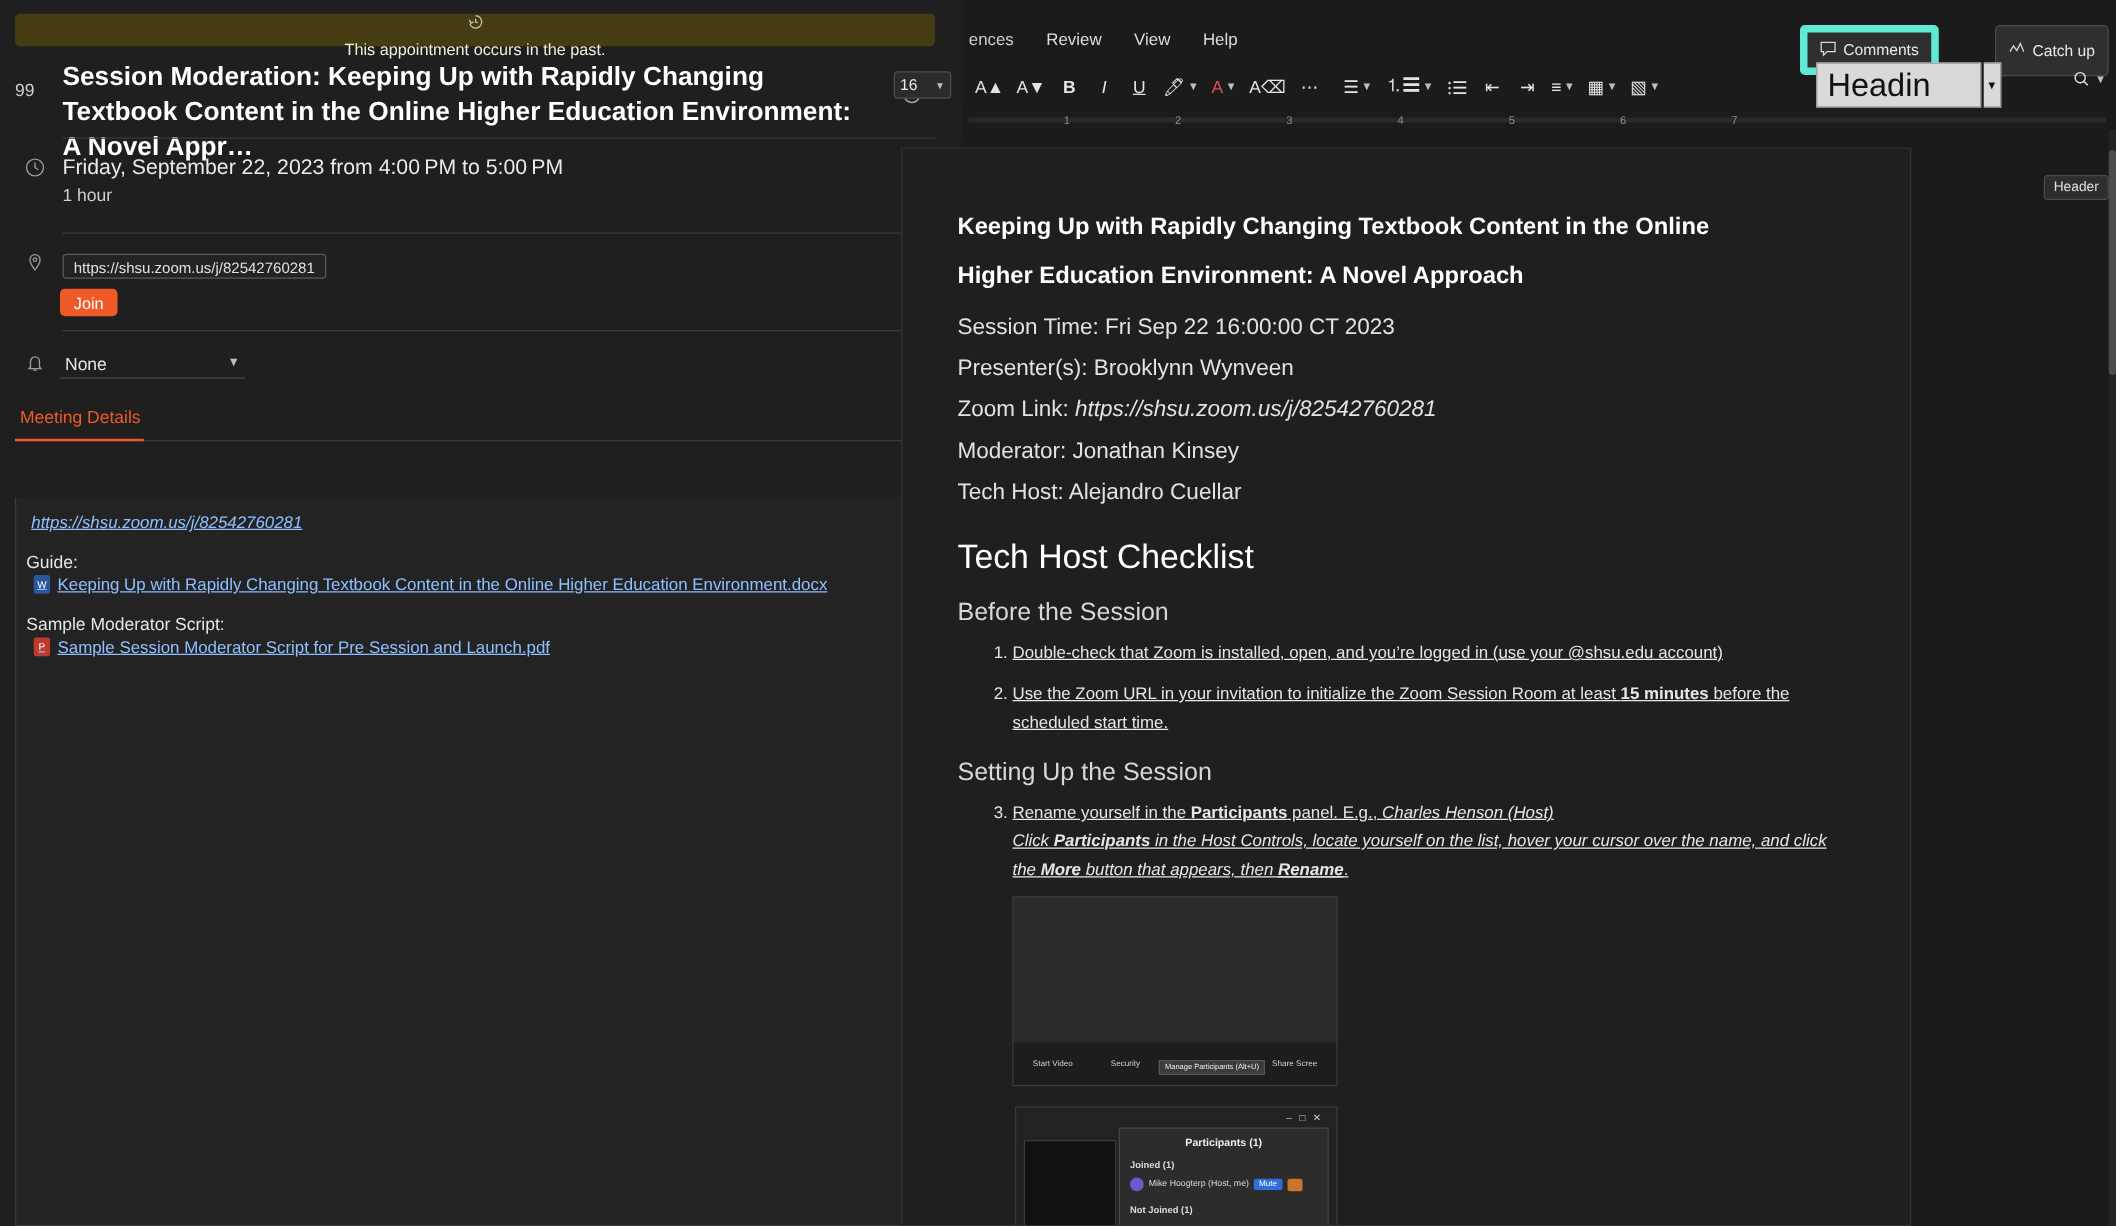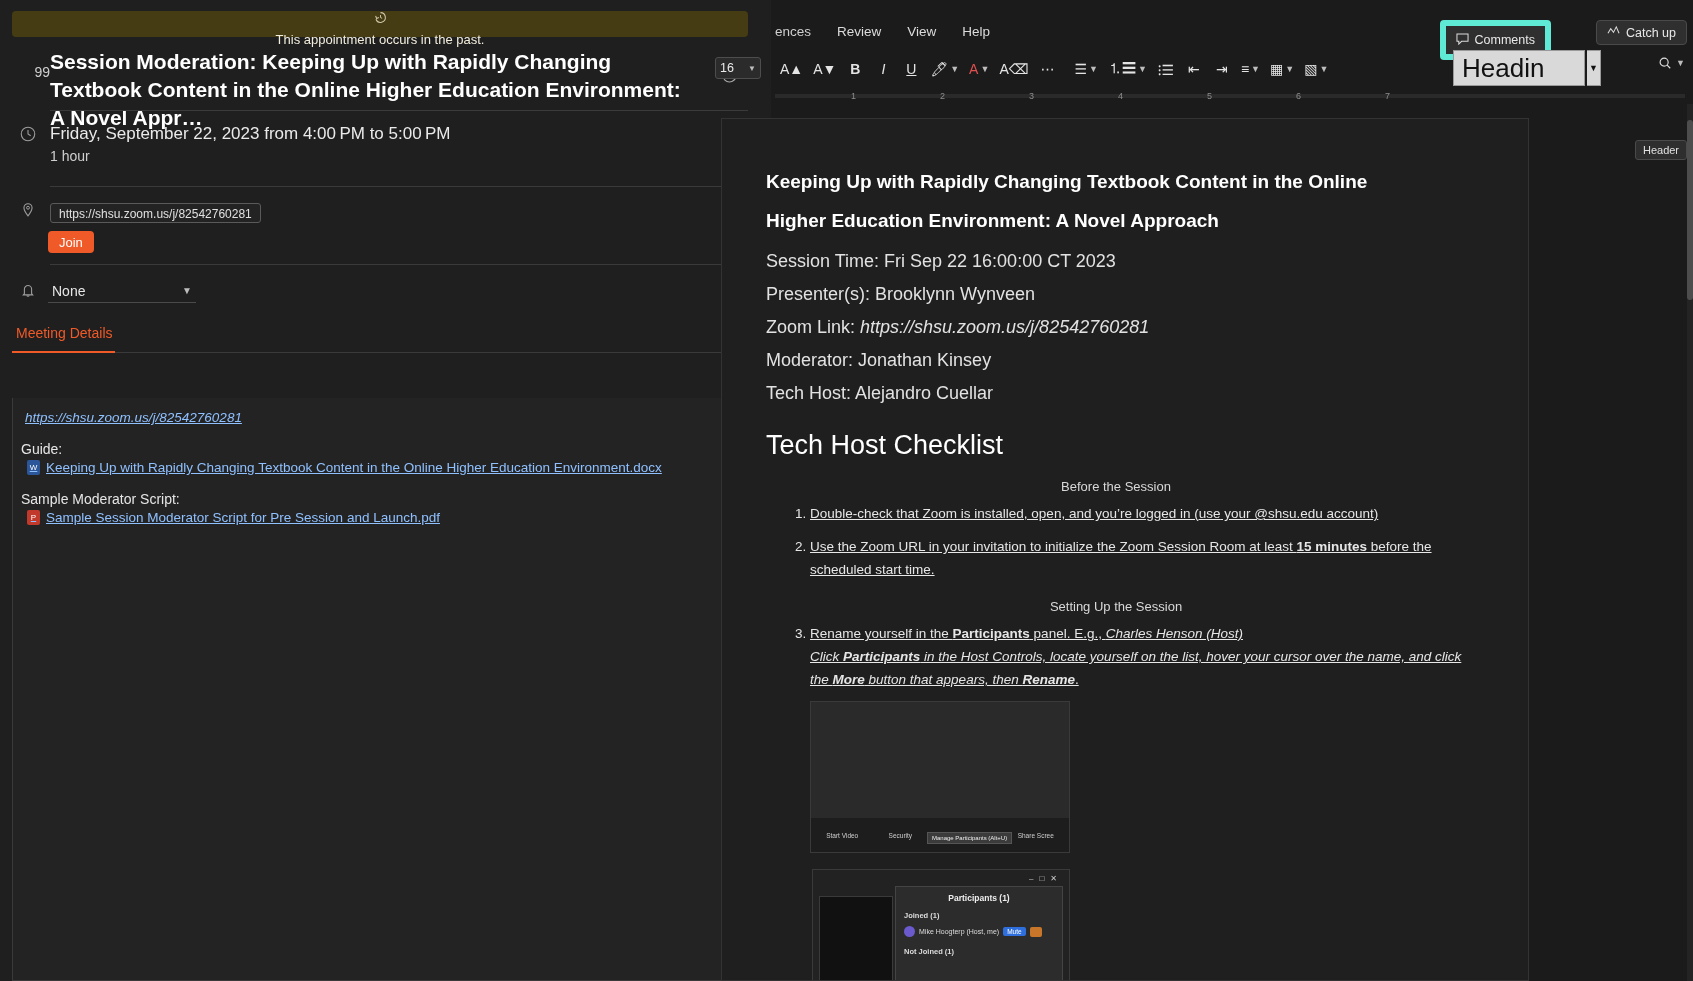--- a/index.html
+++ b/index.html
@@ -23,21 +23,21 @@
     display: flex; align-items: center; gap: 8px; padding: 0 10px;
     font-size: 13px; color: #f2eddc; flex-direction: column;
   }
   .past-banner .ico { width: 14px; height: 14px; opacity: .85; display:flex; align-items:center; justify-content:center; }
 
   .appt-title-row {
     position: absolute; left: 12px; top: 46px; width: 736px; height: 62px;
     display: flex; align-items: flex-start;
   }
   .left-gutter-num {
-    width: 38px; text-align: right; font-size: 14px; color: #cfcfcf; padding-top: 18px;
+    width: 38px; text-align: left; font-size: 14px; color: #cfcfcf; padding-top: 18px;
   }
   .appt-title {
     flex: 1; font-size: 21px; font-weight: bold; line-height: 28px; color: #ffffff;
     padding-top: 2px; padding-right: 30px;
   }
   .title-right-ico { width: 26px; padding-top: 18px; opacity: .8; }
 
   .sep { position: absolute; left: 50px; width: 698px; height: 1px; background: #3a3a3a; }
 
   .row-ico {
@@ -108,21 +108,21 @@
   .ribbon-tabs .rt { cursor: pointer; }
   .rt-faded { color: #cfcfcf; }
 
   .comments-btn {
     position: absolute; right: 142px; top: 20px; height: 40px;
     background: #2f2f2f; border: 6px solid #5eead4; border-radius: 4px;
     color: #e8e8e8; font-size: 12.5px; display: flex; align-items: center; gap: 6px;
     padding: 0 10px; cursor: pointer;
   }
   .catchup-btn {
-    position: absolute; right: 6px; top: 20px; height: 25px;
+    position: absolute; right: 6px; top: 20px; height: 41px;
     background: #2f2f2f; border: 1px solid #4a4a4a; border-radius: 4px;
     color: #e8e8e8; font-size: 12.5px; display: flex; align-items: center; gap: 6px;
     padding: 0 10px; cursor: pointer;
   }
 
   .ribbon {
     position: absolute; left: 0; top: 52px; width: 922px; height: 34px;
     display: flex; align-items: center; color: #e0e0e0; font-size: 13px;
   }
   .font-size-box {
@@ -169,21 +169,21 @@
     color: #e0e0e0; font-size: 11px; display: flex; align-items: center; justify-content: center;
   }
 
   .doc-body { position: absolute; left: 44px; top: 46px; width: 700px; }
   .doc-h1 {
     font-size: 19px; font-weight: bold; color: #ffffff; line-height: 33px; margin: 0 0 6px 0;
   }
   .meta-line { font-size: 18px; color: #e2e2e2; margin: 0 0 12px 0; }
   .meta-line i { font-style: italic; }
   .doc-h2 { font-size: 27px; color: #ffffff; margin: 26px 0 12px 0; font-weight: normal; }
-  .doc-h3 { font-size: 13px; color: #d8d8d8; margin: 18px 0 8px 0; font-weight: normal; text-align: center; }
+  .doc-h3 { font-size: 20px; color: #d8d8d8; margin: 18px 0 8px 0; font-weight: normal; }
   ol.doc-list { margin: 0; padding-left: 44px; text-decoration: underline; }
   ol.doc-list li { font-size: 13.5px; color: #e6e6e6; line-height: 23px; margin-bottom: 10px; }
   ol.doc-list li b { font-weight: bold; }
   .u { text-decoration: underline; }
   .it { font-style: italic; }
 
   
   .shot1 {
     margin: 8px 0 0 44px; width: 260px; height: 152px; background: #2a2a2a; position: relative; border: 1px solid #3a3a3a;
   }

